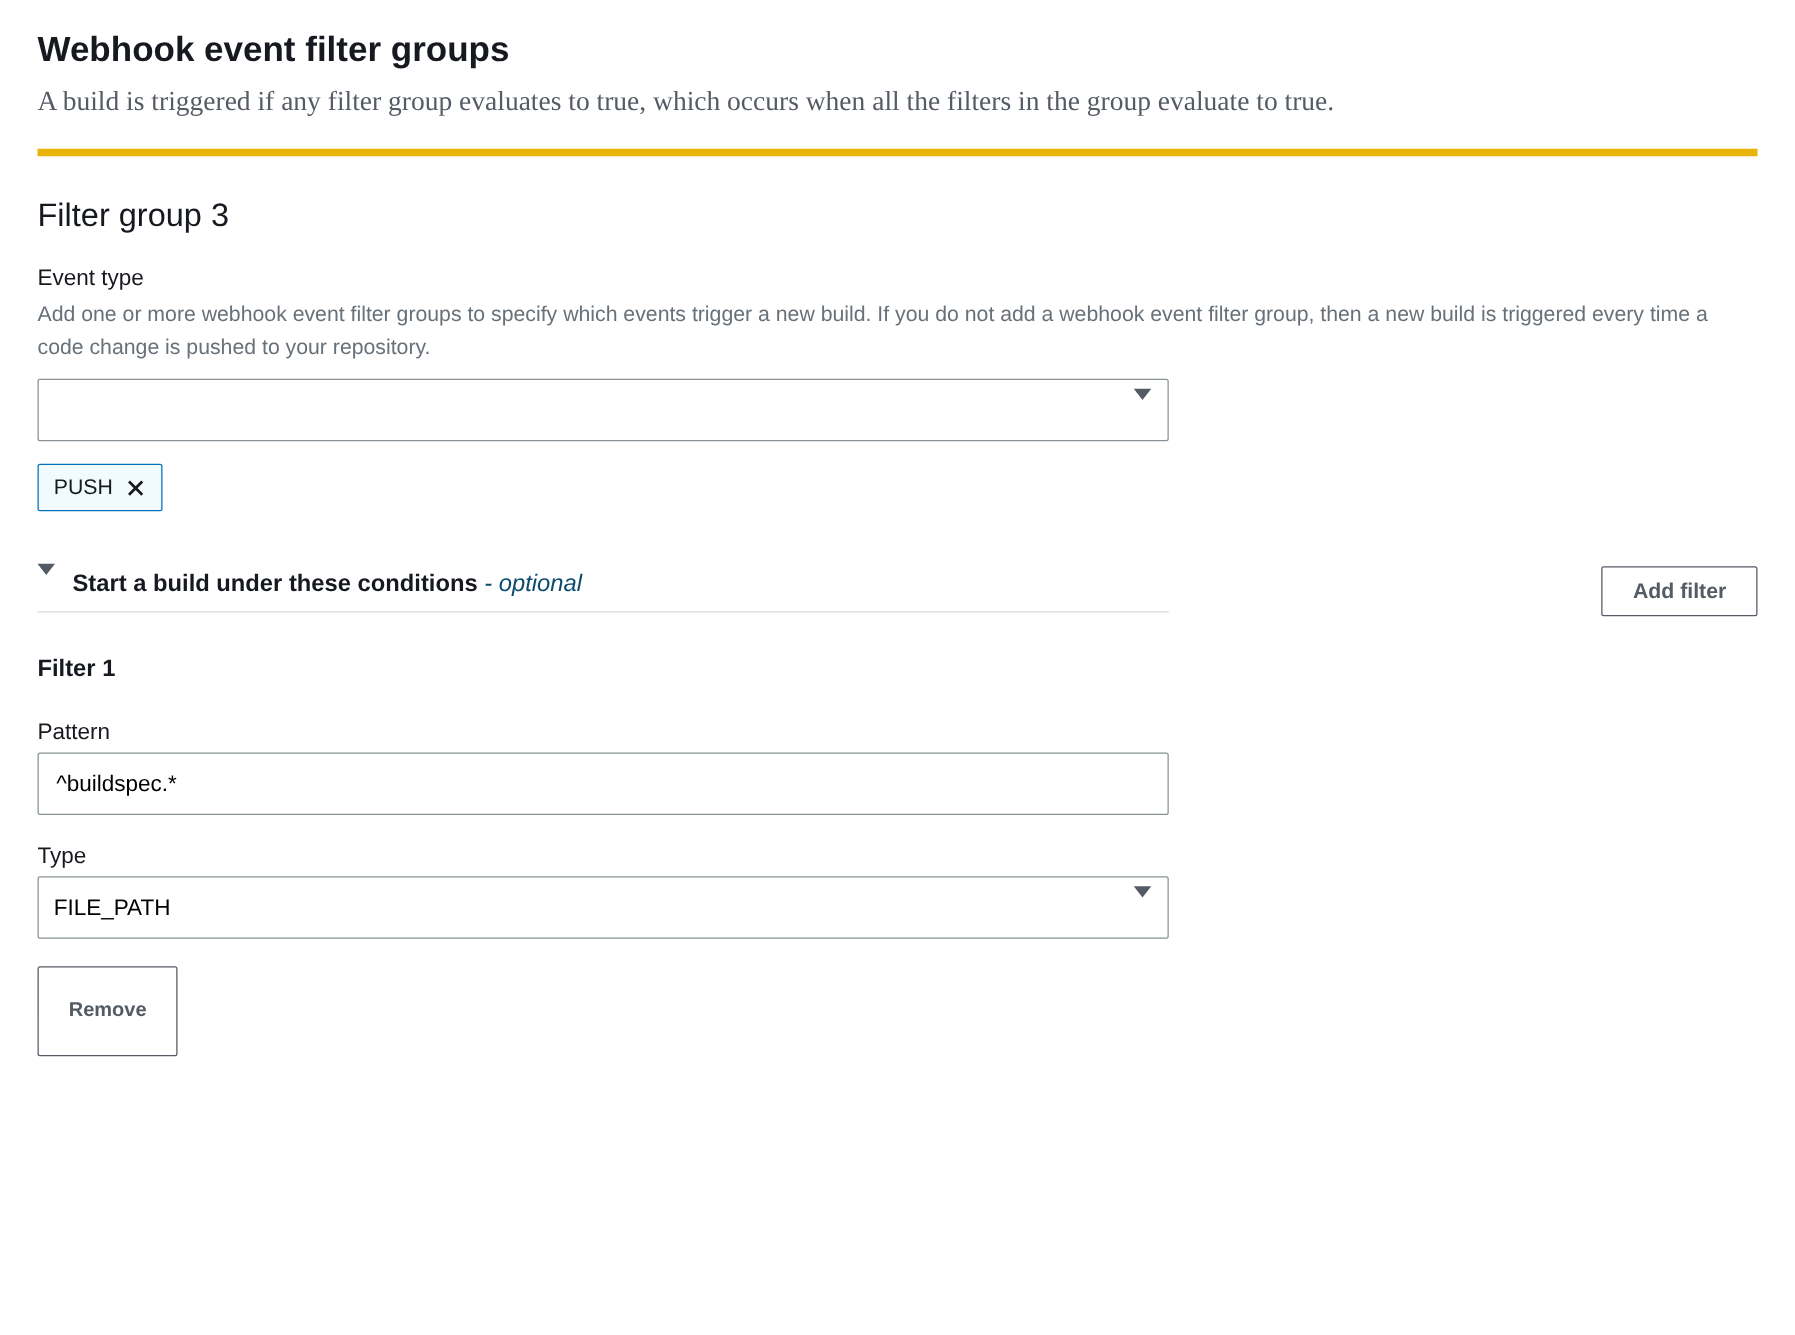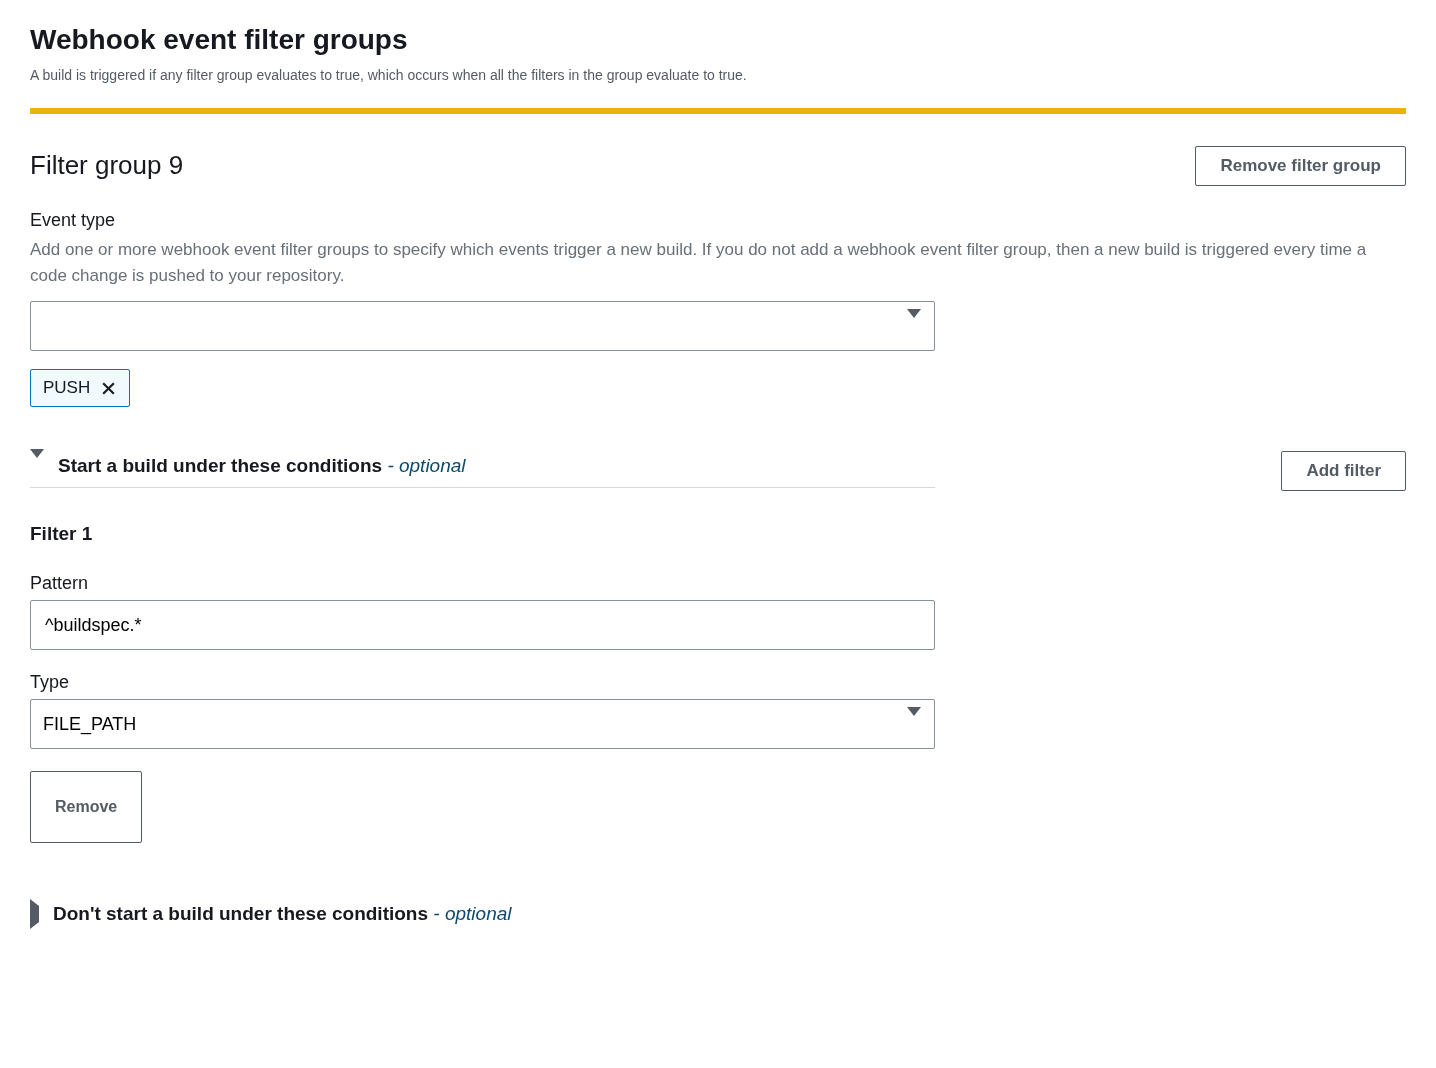--- a/index.html
+++ b/index.html
@@ -18,23 +18,24 @@
       padding-bottom: 22px;
       border-bottom: 6px solid #eab308;
     }
     .main-title {
       font-size: 28px;
       font-weight: 700;
       color: #16191f;
       margin-bottom: 10px;
     }
     .main-description {
-      font-size: 14px;
+      font-size: 22px;
       color: #545b64;
       line-height: 1.4;
+      font-family: Liberation Serif, serif;
     }
     .filter-group-section {
       padding-top: 32px;
     }
     .filter-group-header {
       display: flex;
       justify-content: space-between;
       align-items: center;
       margin-bottom: 24px;
     }
@@ -186,22 +187,21 @@
 </head>
 <body>
 
 <div class="header-section">
   <h1 class="main-title">Webhook event filter groups</h1>
   <p class="main-description">A build is triggered if any filter group evaluates to true, which occurs when all the filters in the group evaluate to true.</p>
 </div>
 
 <div class="filter-group-section">
   <div class="filter-group-header">
-    <h2 class="filter-group-title">Filter group 9</h2>
-    <button class="btn">Remove filter group</button>
+    <h2 class="filter-group-title">Filter group 3</h2>
   </div>
 
   <div>
     <div class="field-label">Event type</div>
     <div class="field-description">Add one or more webhook event filter groups to specify which events trigger a new build. If you do not add a webhook event filter group, then a new build is triggered every time a code change is pushed to your repository.</div>
     <div class="select-wrapper">
       <div class="select-input"></div>
       <span class="select-caret">
         <span class="caret-down"></span>
       </span>
@@ -242,20 +242,13 @@
         <input class="select-input" readonly="" value="FILE_PATH" style="">
         <span class="select-caret">
           <span class="caret-down"></span>
         </span>
       </div>
     </div>
 
     <button class="btn btn-small">Remove</button>
   </div>
 
-  <div class="collapsed-accordion">
-    <span><span class="caret-right"></span></span>
-    <span class="accordion-title">
-      <span>Don't start a build under these conditions</span>
-      <span class="accordion-optional">- optional</span>
-    </span>
-  </div>
 </div>
 
 </body></html>

